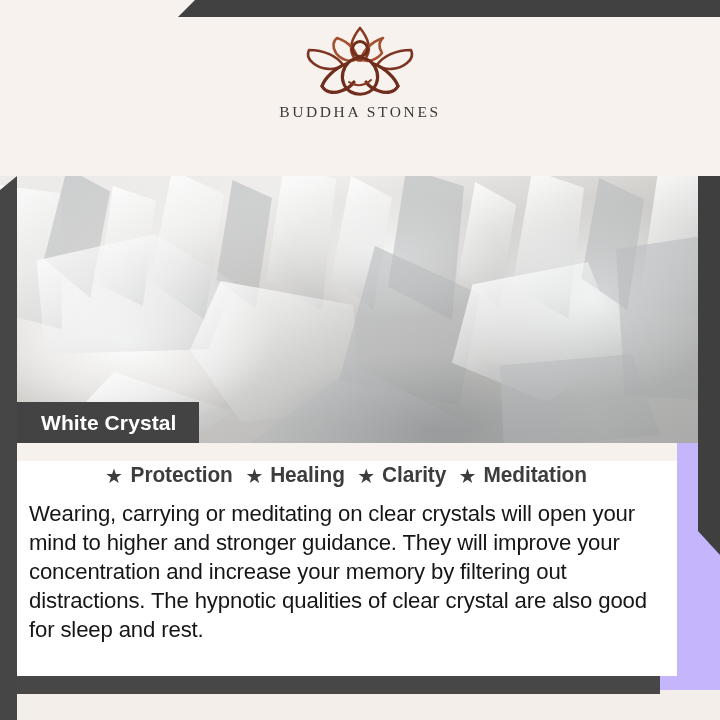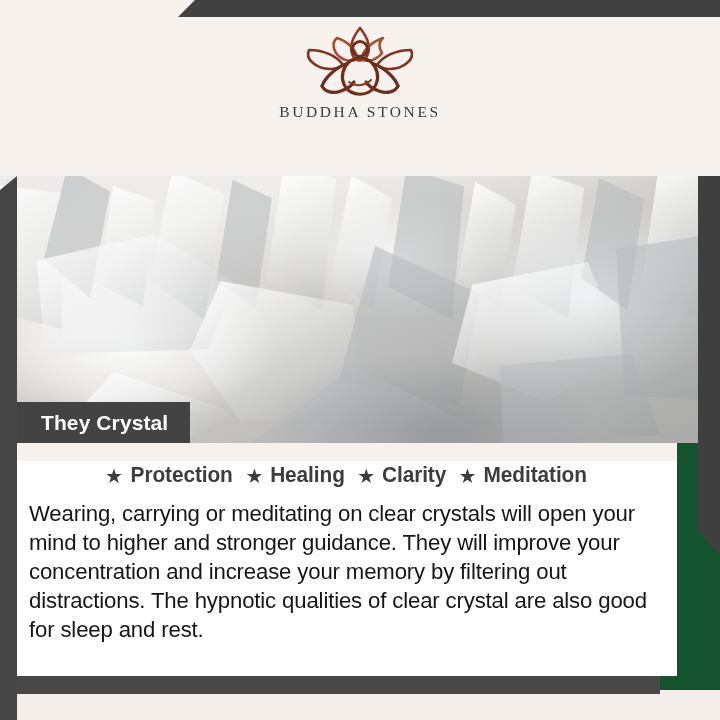--- a/index.html
+++ b/index.html
@@ -6,21 +6,21 @@
   html, body {
     margin: 0;
     padding: 0;
     background: #ffffff;
   }
   #infographic {
     position: relative;
     width: 720px;
     height: 720px;
     overflow: hidden;
-    background: #14532d;
+    background: #c4b5fd;
     font-family: "Liberation Sans", sans-serif;
     -webkit-font-smoothing: antialiased;
   }
 
   
   .frame-top {
     position: absolute;
     top: 0;
     left: 0;
     width: 720px;
@@ -305,21 +305,21 @@
       <i class="shard b4"></i>
         <i class="shard b5 dim"></i>
       <i class="shard n1 dim"></i>
         <i class="shard n2"></i>
         <i class="shard n3 dim"></i>
     </div>
   </div>
 
 
   <div class="stone-badge">
-    <span>They Crystal</span>
+    <span>White Crystal</span>
   </div>
 
   <div class="content">
     <div class="content-tint"></div>
 
     <div class="benefits">
       <div class="benefit">
         <span class="star">★</span>
         <span class="blabel">Protection</span>
       </div>

